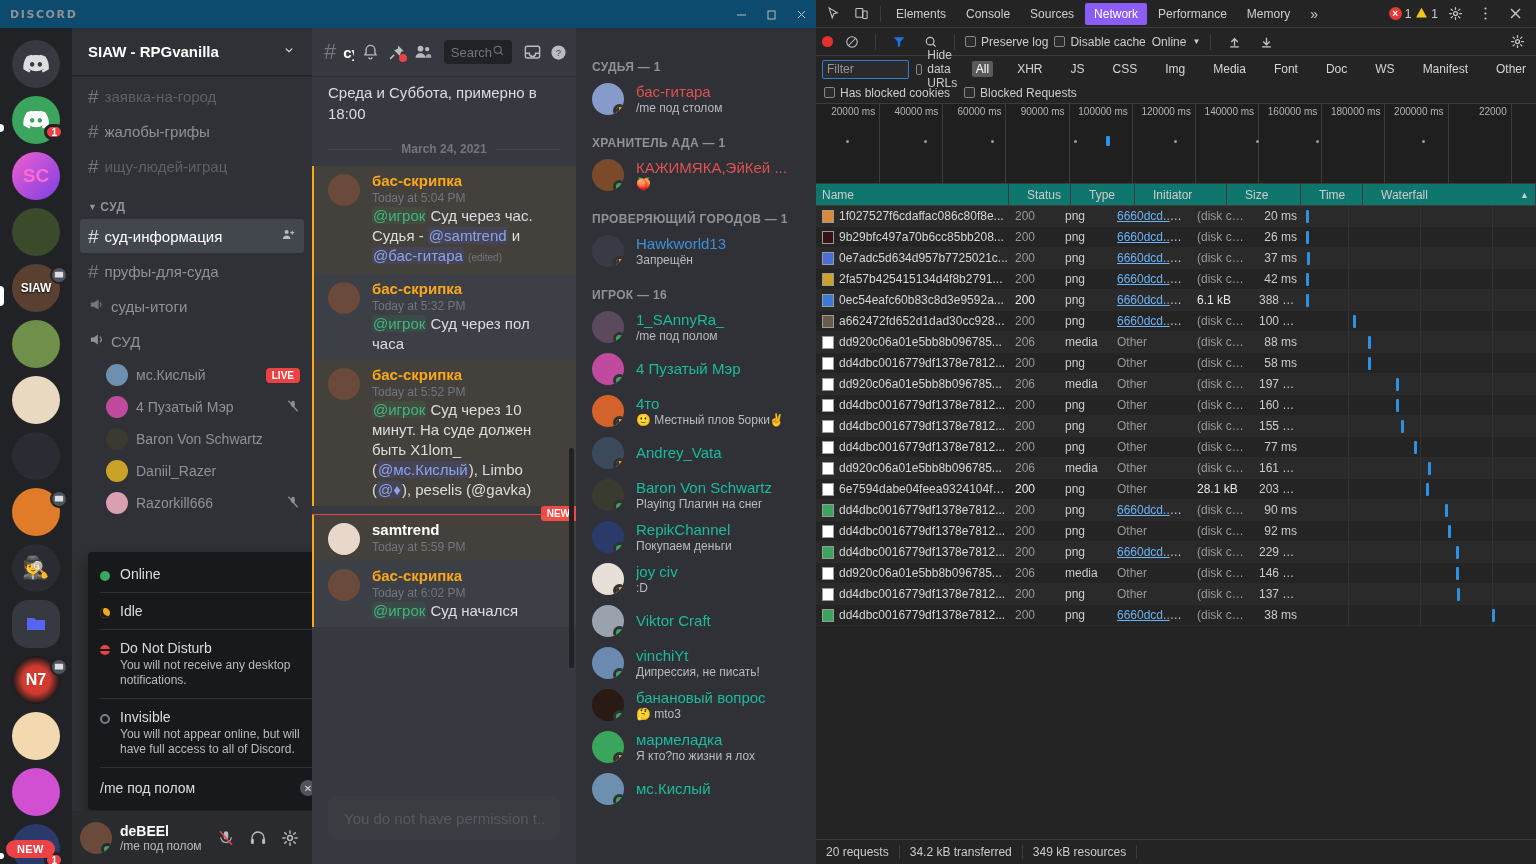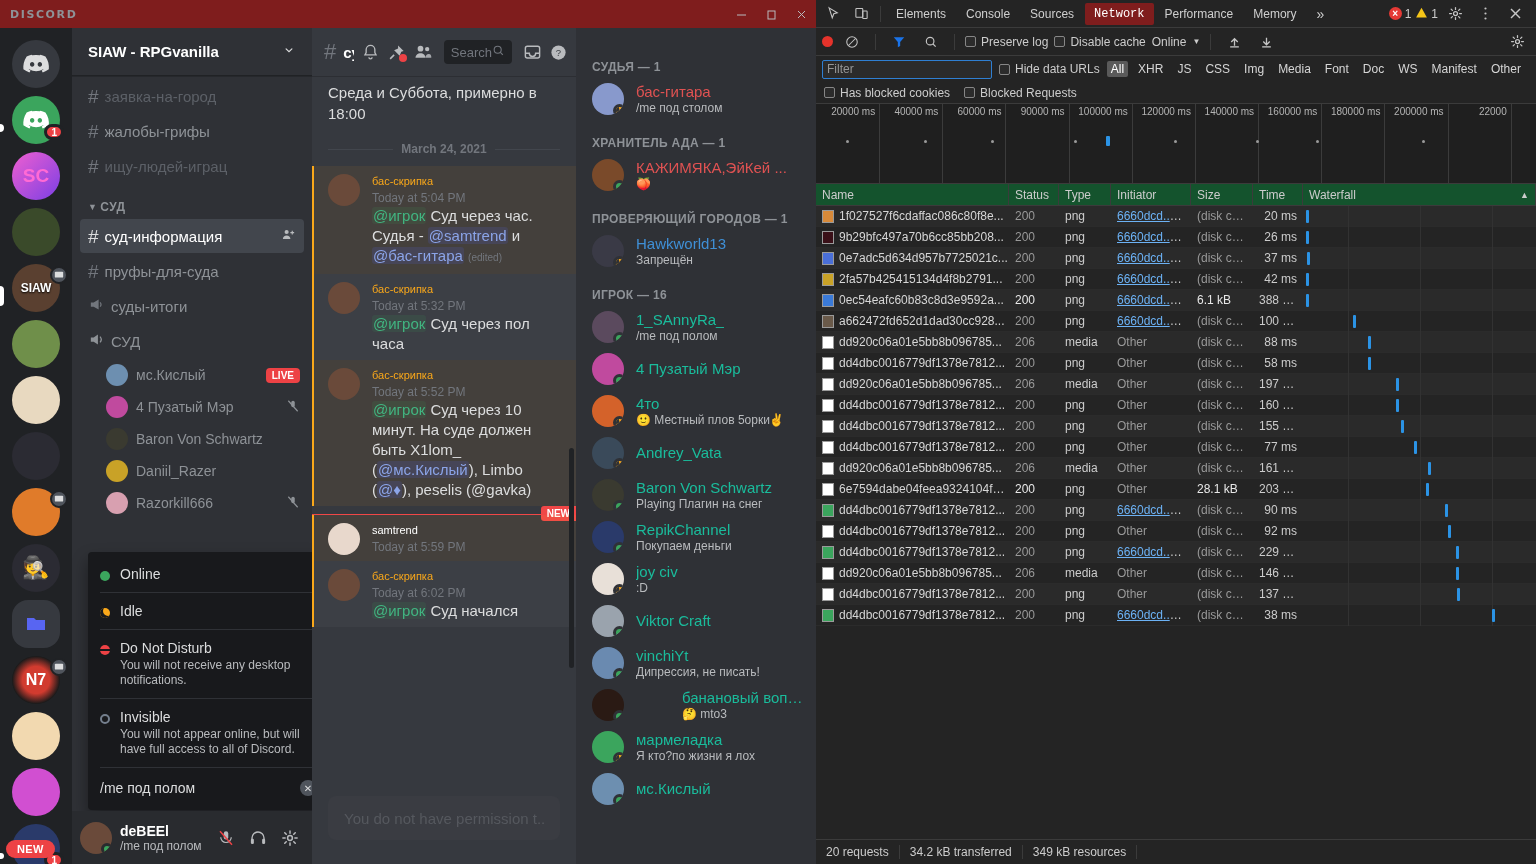--- a/index.html
+++ b/index.html
@@ -3,21 +3,21 @@
 <meta charset="utf-8">
 <style>
   * { box-sizing: border-box; margin:0; padding:0; }
   html,body { width:1536px; height:864px; overflow:hidden; background:#202225;
               font-family:"Liberation Sans", sans-serif; }
   .app { position:relative; width:1536px; height:864px; }
 
   
   .discord { position:absolute; left:0; top:0; width:816px; height:864px; background:#36393f; overflow:hidden; }
 
-  .titlebar { position:absolute; left:0; top:0; width:816px; height:28px; background:#7f1d1d;
+  .titlebar { position:absolute; left:0; top:0; width:816px; height:28px; background:#0c4a6e;
               display:flex; align-items:center; }
   .dlogo { margin-left:10px; font-size:11px; letter-spacing:1.6px; color:#8e9297; font-weight:bold;
            font-family:"DejaVu Sans", sans-serif; }
   .wbtns { margin-left:auto; display:flex; align-items:center; }
   .wbtn { width:30px; height:28px; display:flex; align-items:center; justify-content:center;
           color:#b9bbbe; font-size:13px; }
   .wbtn svg { display:block; }
 
   
   .rail { position:absolute; left:0; top:28px; width:72px; height:836px; background:#202225;
@@ -92,21 +92,21 @@
   .hic { color:#b9bbbe; display:flex; align-items:center; position:relative; }
   .msgs { position:relative; height:740px; overflow:hidden; padding-top:6px; }
   .pretext { color:#dcddde; font-size:15px; line-height:21px; padding:0 16px; }
   .datediv { display:flex; align-items:center; margin:18px 16px 10px; }
   .datediv .ln { flex:1; height:1px; background:#42464d; }
   .datediv .lbl { color:#72767d; font-size:12px; font-weight:600; padding:0 8px; }
   .msg { display:flex; gap:12px; padding:6px 16px 6px 16px; position:relative; }
   .msg.mention { background:rgba(250,166,26,.07); border-left:2px solid #faa81a; padding-left:14px; }
   .msg.hl { background:#3c3f45; }
   .mavatar { width:32px; height:32px; border-radius:50%; overflow:hidden; flex:0 0 32px; margin-top:2px; }
-  .mname { font-size:11px; font-weight:400; line-height:18px; }
+  .mname { font-size:15px; font-weight:700; line-height:18px; }
   .mtime { color:#72767d; font-size:12px; line-height:16px; }
   .mtext { color:#dcddde; font-size:15px; line-height:20px; word-wrap:break-word; }
   .men { color:#8ba4e8; background:rgba(88,101,242,.15); border-radius:3px; padding:0 1px; }
   .men.green { color:#41b581; background:rgba(59,165,93,.12); }
   .edited { color:#72767d; font-size:10px; }
   .newdiv { position:relative; height:1px; background:#f04747; margin:8px 0 0; }
   .newlbl { position:absolute; right:0; top:-8px; background:#f04747; color:#fff; font-size:10px;
             font-weight:bold; border-radius:3px 0 0 3px; padding:2px 6px; }
   .inputbar { position:absolute; left:16px; right:16px; bottom:24px; height:44px; background:#3a3c42;
               border-radius:8px; display:flex; align-items:center; padding:0 16px; }
@@ -127,21 +127,21 @@
           text-overflow:ellipsis; max-width:165px; }
 
   
   .dt { position:absolute; left:816px; top:0; width:720px; height:864px; background:#242424;
         font-family:"Liberation Sans", sans-serif; color:#ccc; overflow:hidden; }
   .dtbar { height:28px; display:flex; align-items:center; background:#242424; border-bottom:1px solid #3b3b3b;
            padding:0 4px; gap:2px; }
   .dticon { width:26px; height:24px; display:flex; align-items:center; justify-content:center; color:#c5c5c5; }
   .dtsep { width:1px; height:16px; background:#3b3b3b; margin:0 4px; }
   .dttab { padding:4px 9px; font-size:12px; color:#cfcfcf; border-radius:2px; }
-  .dttab.active { background:#7f1d1d; color:#fff;font-family:Liberation Mono, monospace; }
+  .dttab.active { background:#8b5cf6; color:#fff; }
   .dtright { margin-left:auto; display:flex; align-items:center; gap:4px; padding-right:4px; }
   .errc { display:flex; align-items:center; gap:3px; font-size:12px; color:#ccc; }
   .dotred { width:13px; height:13px; border-radius:50%; background:#e53935; color:#fff; font-size:10px;
             display:flex; align-items:center; justify-content:center; font-weight:bold;}
 
   .dtrow2 { height:28px; display:flex; align-items:center; gap:6px; padding:0 6px; border-bottom:1px solid #3b3b3b; }
   .recdot { width:11px; height:11px; border-radius:50%; background:#e5332b; }
   .cb { display:inline-flex; align-items:center; gap:5px; font-size:12px; color:#ccc; }
   .cbox { width:11px; height:11px; border:1px solid #868686; border-radius:2px; background:#2b2b2b; }
   .thsel { font-size:12px; color:#ccc; display:flex; align-items:center; gap:6px; }
@@ -152,22 +152,22 @@
   .ftype { font-size:12px; color:#d6d6d6; padding:1px 4px; border-radius:2px; }
   .ftype.sel { background:#5a5a5a; color:#fff; }
 
   .dtrow4 { height:22px; display:flex; align-items:center; gap:14px; padding:0 8px; border-bottom:1px solid #3b3b3b; }
 
   .overview { height:80px; position:relative; border-bottom:1px solid #3b3b3b; background:#1f1f1f; }
   .ovtick { position:absolute; top:2px; font-size:10px; color:#b4b4b4; transform:translateX(-100%); padding-right:4px;}
   .ovline { position:absolute; top:0; bottom:0; width:1px; background:#3b3b3b; }
   .ovdot { position:absolute; width:3px; height:3px; background:#9a9a9a; border-radius:50%; top:36px; }
 
-  .thead { height:22px; display:flex; align-items:center; background:#14532d; border-bottom:1px solid #3b3b3b;
-           font-size:12px; color:#ccc; }
+  .thead { height:22px; display:flex; align-items:center; background:#0f766e; border-bottom:1px solid #3b3b3b;
+           font-size:12px; color:#ccc;gap:12px; }
   .th { padding:0 6px; border-right:1px solid #3b3b3b; height:22px; line-height:22px; overflow:hidden; }
   .netrow { height:21px; display:flex; align-items:center; font-size:12px; border-bottom:1px solid #2b2b2b; }
   .netrow:nth-child(odd) { background:#2a2a2a; }
   .netrow:nth-child(even) { background:#242424; }
   .cname { display:flex; align-items:center; gap:5px; padding-left:6px; overflow:hidden; white-space:nowrap; }
   .fico { width:12px; height:13px; flex:0 0 12px; background:#fff; border:1px solid #9a9a9a; }
   .ctxt { overflow:hidden; text-overflow:ellipsis; white-space:nowrap; color:#d6d6d6; }
   .cell { padding:0 6px; overflow:hidden; white-space:nowrap; text-overflow:ellipsis; }
   .dim2 { color:#999; }
   .lnk { color:#6cb2f5; text-decoration:underline; }
@@ -661,21 +661,21 @@
           </div>
           <div style="min-width: 0px;">
             <div class="mnm" style="color: rgb(26, 188, 156);">vinchiYt</div>
             <div class="msub">Дипрессия, не писать!</div>
           </div>
         </div>
         <div class="mrow">
           <div class="mav" style="background: rgb(42, 26, 20);">
             <div class="mstat" style="background: rgb(59, 165, 93);"></div>
           </div>
-          <div style="min-width: 0px; margin-left: 46px;">
+          <div style="min-width: 0px;">
             <div class="mnm" style="color: rgb(26, 188, 156);">банановый вопрос</div>
             <div class="msub">🤔 mto3</div>
           </div>
         </div>
         <div class="mrow">
           <div class="mav" style="background: rgb(59, 165, 93);">
             <div class="mstat" style="background: rgb(250, 168, 26); box-shadow: rgb(47, 49, 54) 3px -3px 0px inset;"></div>
           </div>
           <div style="min-width: 0px;">
             <div class="mnm" style="color: rgb(26, 188, 156);">мармеладка</div>
@@ -805,21 +805,21 @@
     </div>
 
     <div class="dtrow3">
       <div class="filterinp">
         <span>Filter</span>
         </div>
       <label class="cb">
         <span class="cbox"></span>
         <span>Hide data URLs</span>
         </label>
-      <div id="rtypes" style="display:flex;gap:6px;align-items:center">
+      <div id="rtypes" style="display:flex;gap:20px;align-items:center">
           <div class="ftype sel">All</div>
           <div class="ftype">XHR</div>
           <div class="ftype">JS</div>
           <div class="ftype">CSS</div>
           <div class="ftype">Img</div>
           <div class="ftype">Media</div>
           <div class="ftype">Font</div>
           <div class="ftype">Doc</div>
           <div class="ftype">WS</div>
           <div class="ftype">Manifest</div>

